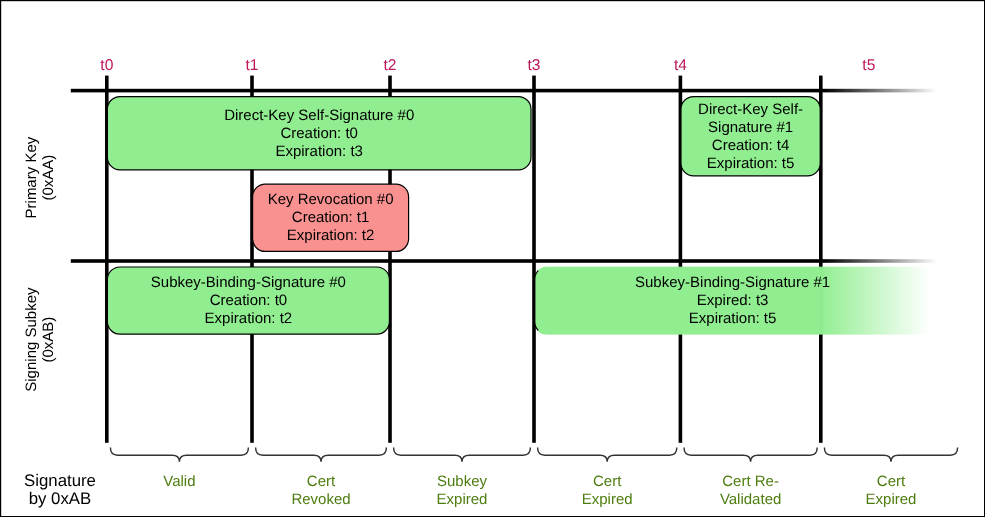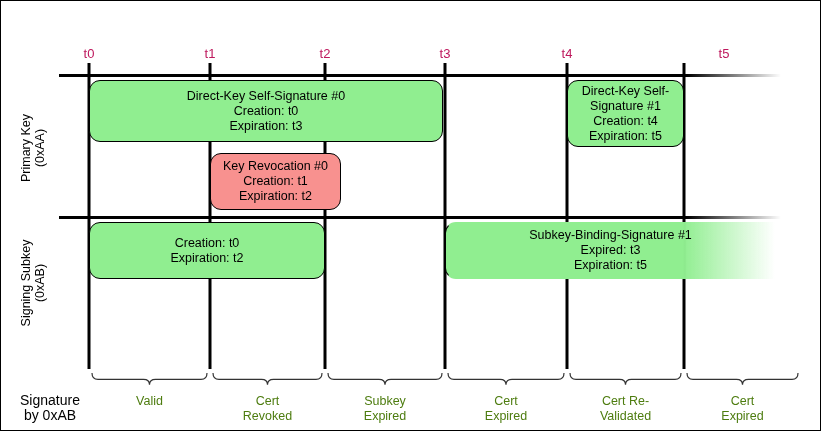--- a/index.html
+++ b/index.html
@@ -158,20 +158,21 @@
         <div class="line">Creation: t1</div>
         <div class="line">Expiration: t2</div>
       </div>
       <div class="sigbox green" style="left: 566px; top: 79px; width: 117px; height: 67px;">
         <div class="line">Direct-Key Self-</div>
         <div class="line">Signature #1</div>
         <div class="line">Creation: t4</div>
         <div class="line">Expiration: t5</div>
       </div>
       <div class="sigbox green" style="left: 88px; top: 221px; width: 236px; height: 57px;">
+        <div class="line">Subkey-Binding-Signature #0</div>
         <div class="line">Creation: t0</div>
         <div class="line">Expiration: t2</div>
       </div>
       <div class="sigbox green fade" style="left: 444px; top: 221px; width: 330px; height: 57px;">
         <div class="line">Subkey-Binding-Signature #1</div>
         <div class="line">Expired: t3</div>
         <div class="line">Expiration: t5</div>
       </div>
     </div>
 

